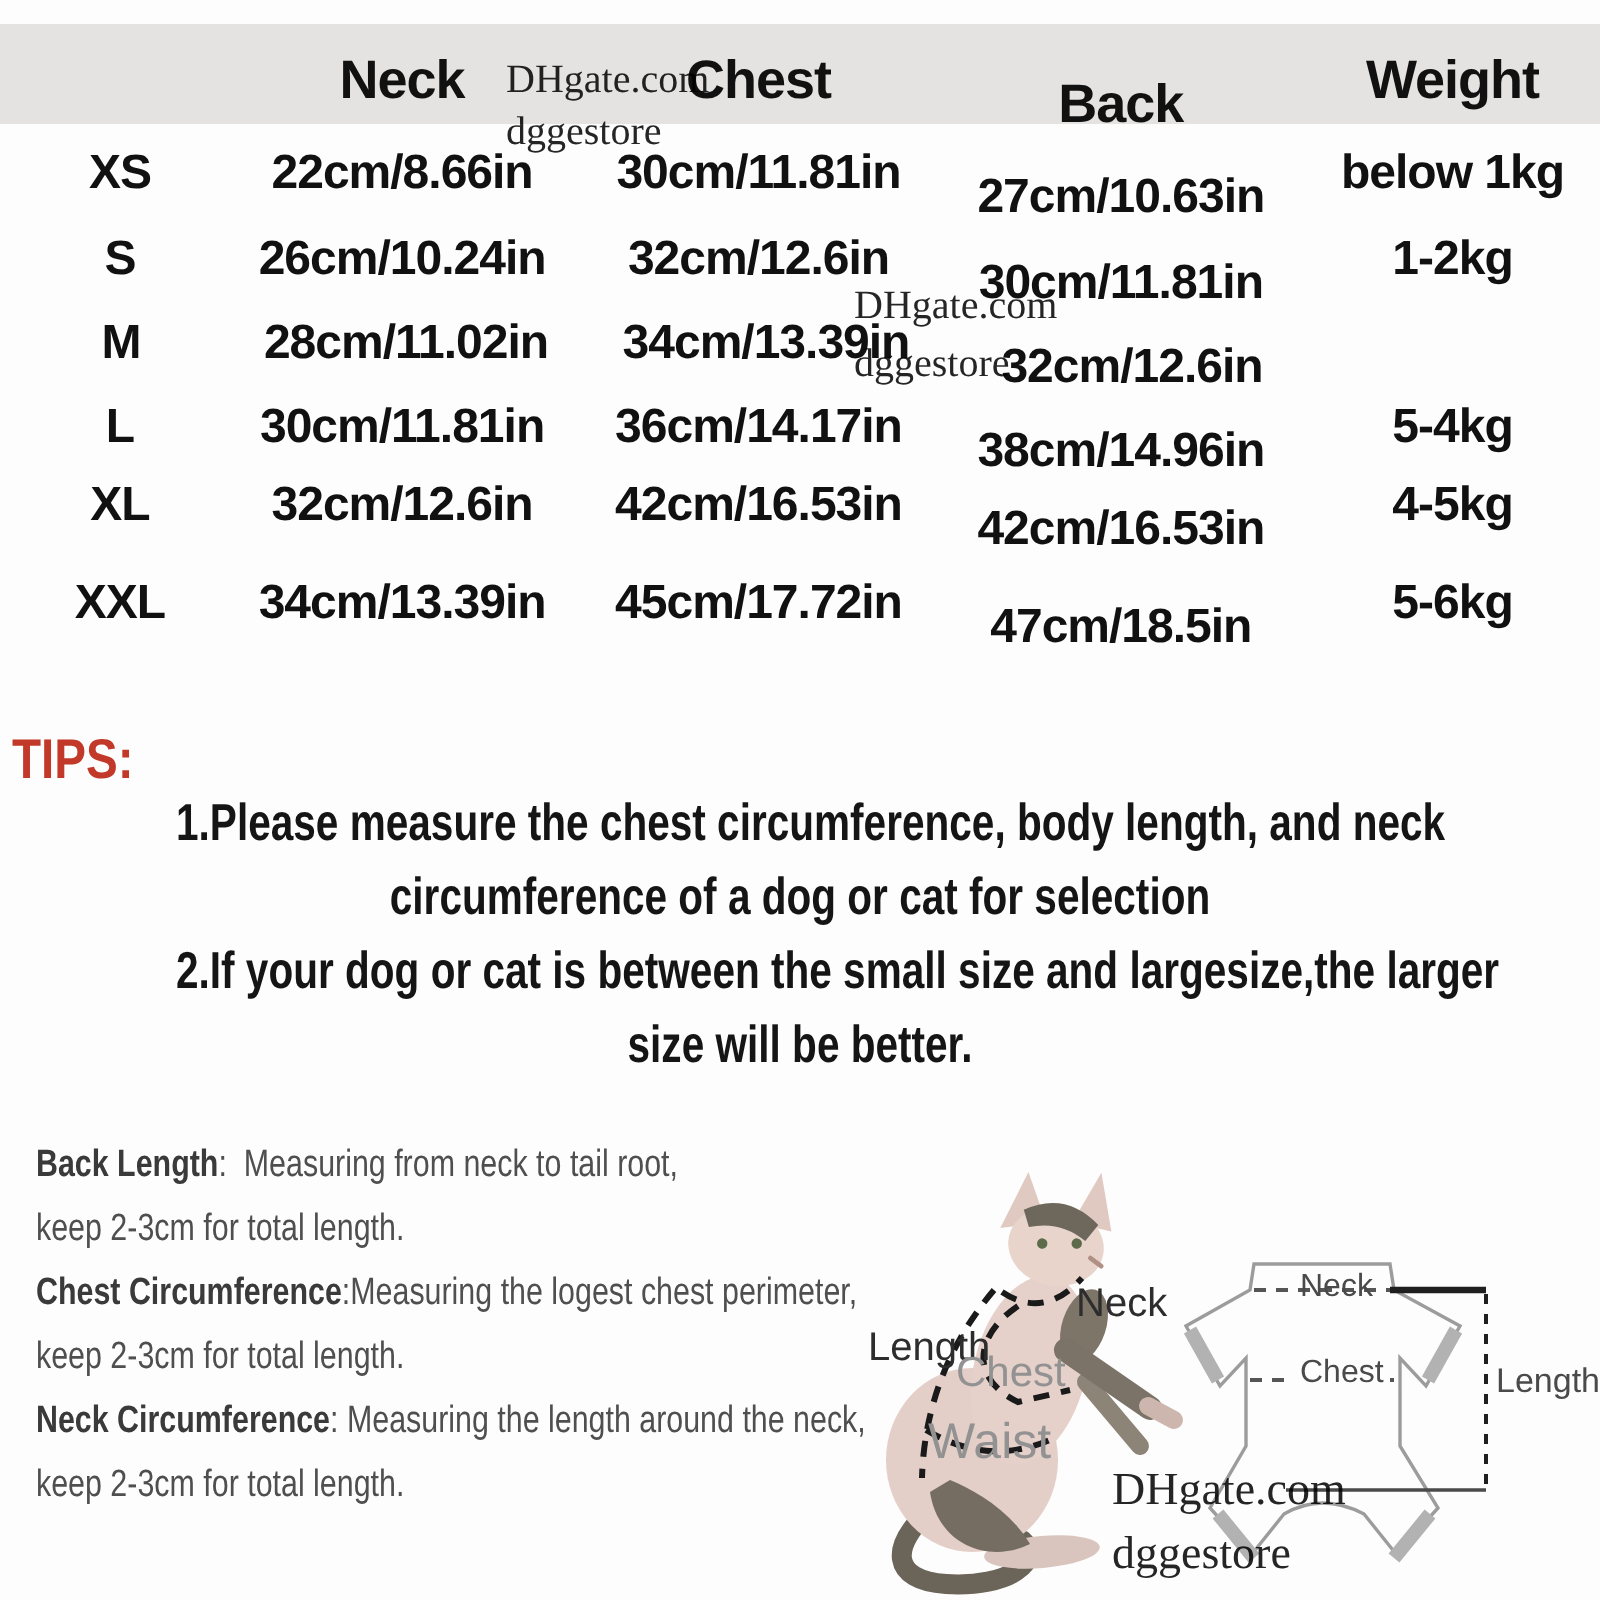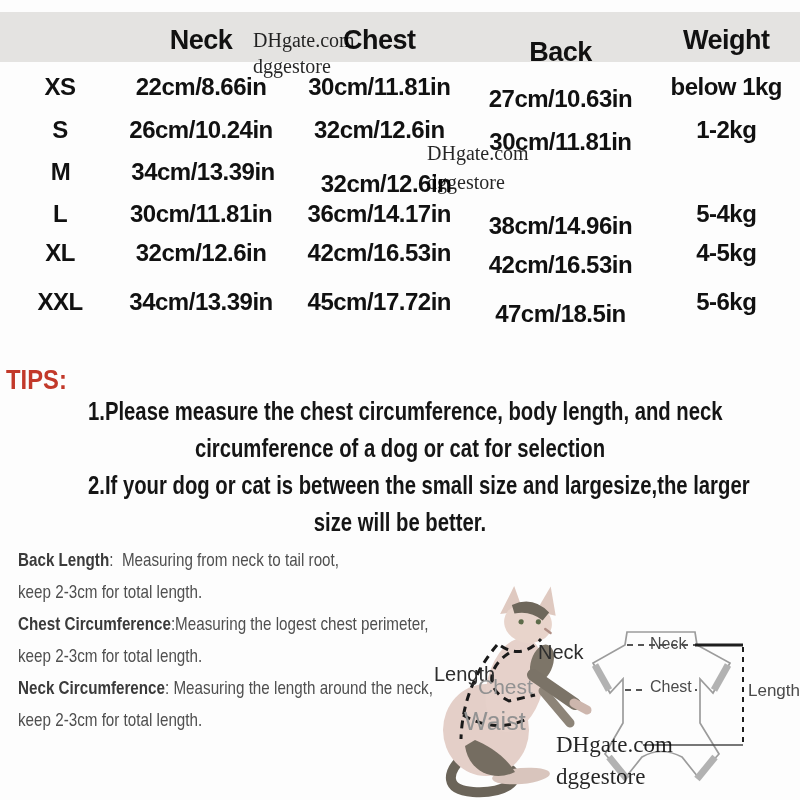--- a/index.html
+++ b/index.html
@@ -30,21 +30,21 @@
   .wm-bottom { left:556px; top:729px; font-size:23px; line-height:32px; }
   
   .tips-heading { position:absolute; left:6px; top:364px; font-size:28px;
                   font-weight:bold; color:#c2392a; z-index:2;
                   transform:scaleX(0.85); transform-origin:left; }
   .tips-lines { position:absolute; left:0; top:393px; width:800px; z-index:2; }
   .tips-line { width:800px; text-align:center; font-size:26px; font-weight:bold;
                color:#151515; line-height:37px; white-space:nowrap;
                transform:scaleX(0.78); transform-origin:center; }
   
-  .guide { position:absolute; left:18px; top:544px; width:440px; z-index:2; }
+  .guide { position:absolute; left:18px; top:567px; width:440px; z-index:2; }
   .guide-line { font-size:19px; line-height:32px; color:#4f4f4f;
                 white-space:pre-wrap; transform:scaleX(0.8);
                 transform-origin:left; width:520px; }
   .guide-line b { color:#3a3a3a; font-weight:bold; }
   
   .cat-svg     { position:absolute; left:425px; top:583px; z-index:1; }
   .garment-svg { position:absolute; left:585px; top:605px; z-index:1; }
   .diag-label { position:absolute; z-index:4; white-space:nowrap;
                 font-family:"Liberation Sans", sans-serif; }
   .lbl-dark { color:#2d2d2d; }
@@ -91,20 +91,21 @@
   </div>
   <div class="trow" style="top:115px">
     <span class="cell c-size">S</span>
     <span class="cell c-neck">26cm/10.24in</span>
     <span class="cell c-chest">32cm/12.6in</span>
     <span class="cell c-back">30cm/11.81in</span>
     <span class="cell c-weight">1-2kg</span>
   </div>
   <div class="trow" style="top:157px">
     <span class="cell c-size">M</span>
+    <span class="cell c-neck">28cm/11.02in</span>
     <span class="cell c-chest">34cm/13.39in</span>
     <span class="cell c-back">32cm/12.6in</span>
   </div>
   <div class="trow" style="top:199px">
     <span class="cell c-size">L</span>
     <span class="cell c-neck">30cm/11.81in</span>
     <span class="cell c-chest">36cm/14.17in</span>
     <span class="cell c-back">38cm/14.96in</span>
     <span class="cell c-weight">5-4kg</span>
   </div>

